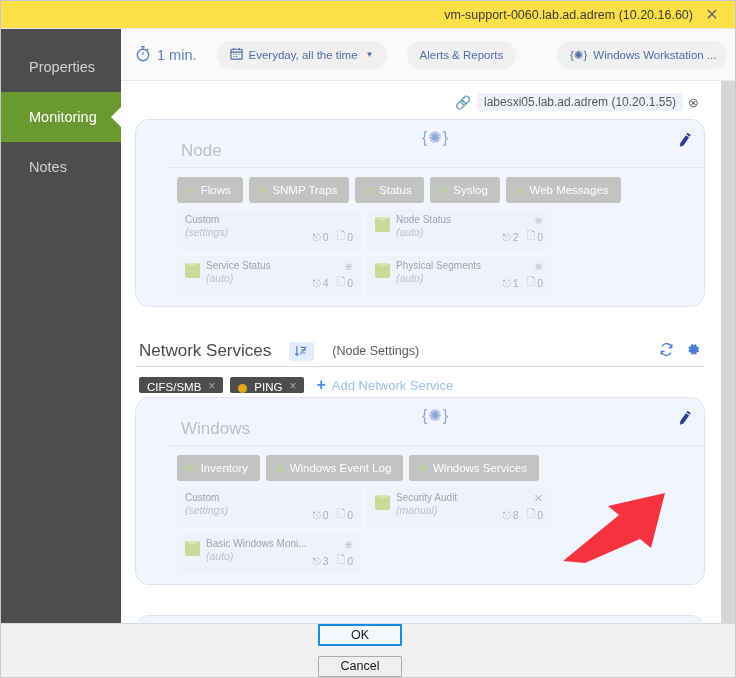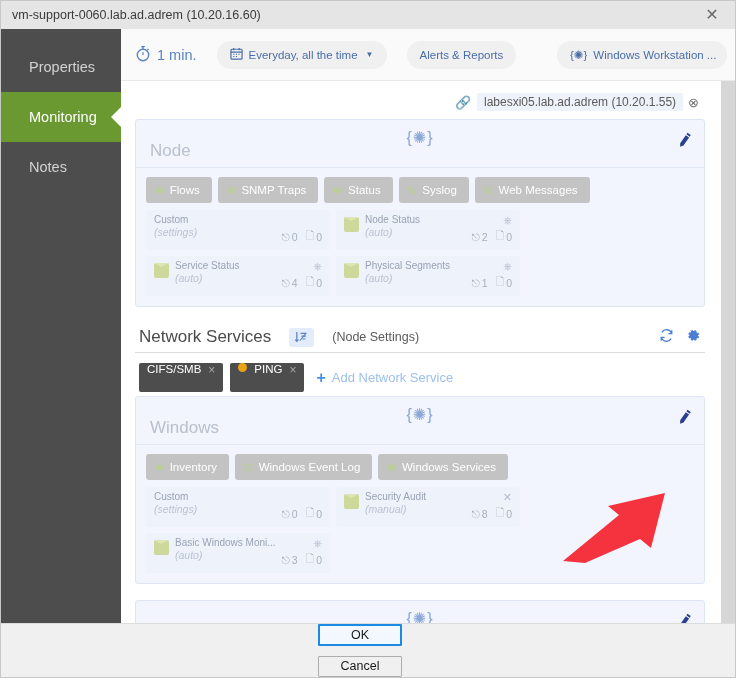--- a/index.html
+++ b/index.html
@@ -13,24 +13,25 @@
     position: relative;
     width: 736px; height: 678px;
     background: #ffffff;
     border: 1px solid #c8c8c8;
     display: flex; flex-direction: column;
   }
 
   
   .titlebar {
     height: 28px; min-height: 28px;
-    background: #e5e5e5;
+    background: #fde047;
     display: flex; align-items: center;
     padding: 0 4px 0 11px;
     border-bottom: 1px solid #e6e6e6;
+    text-align: right;
   }
   .titlebar-text {
     font-size: 12.5px; color: #3b3b3b; flex: 1;
     white-space: nowrap; overflow: hidden;
   }
   .close-btn {
     width: 38px; height: 26px;
     display: flex; align-items: center; justify-content: center;
     color: #6a6a6a; font-size: 16px; line-height: 1;
   }
@@ -102,23 +103,24 @@
     background: #eef2fb; padding: 2px 7px; border-radius: 2px;
     color: #5a5a5a;
   }
   .ic-link { color: #5b84c4; font-size: 13px; }
   .ic-remove { color: #6b6b6b; font-size: 13px; }
 
   
   .panel {
     background: #f2f5fd;
     border: 1px solid #dde5f5;
-    border-radius: 3px;
+    border-radius: 14px;
     position: relative;
-    margin-bottom: 16px;
+    margin-bottom: 30px;
+    padding-left: 31px;
   }
   .panel-head {
     height: 48px; display: flex; align-items: flex-end;
     padding: 0 14px 6px 14px;
     border-bottom: 1px solid #dfe6f4;
     position: relative;
   }
   .panel-title { font-size: 17px; color: #b9c0ce; }
   .panel-braces {
     position: absolute; left: 50%; top: 8px; transform: translateX(-50%);
@@ -186,22 +188,22 @@
   .ns-title { font-size: 17px; color: #4b4b4b; }
   .sortbtn {
     background: #e3ecfb; border-radius: 3px;
     padding: 2px 5px; color: #5b84c4; font-size: 13px;
     display: flex; align-items: center; gap: 1px;
   }
   .ns-settings { font-size: 12.5px; color: #5a5a5a; }
   .ns-actions { margin-left: auto; display: flex; gap: 12px; align-items: center; color: #4a7fd4; font-size: 15px; }
   .ns-chips { display: flex; align-items: center; gap: 7px; padding: 10px 4px 4px 4px; }
   .nschip {
-    background: #4d4d4d; border-radius: 2px; height: 29px;
-    display: flex; align-items: flex-start; gap: 7px;
+    background: #4d4d4d; border-radius: 2px; height: 16px;
+    display: flex; align-items: flex-end; gap: 7px;
     padding: 0 8px; font-size: 11.5px; color: #ffffff;
   }
   .dot { width: 9px; height: 9px; border-radius: 50%; background: #e8a317; }
   .nschip .x { color: #a8a8a8; font-size: 12px; }
   .addsvc { display: flex; align-items: center; gap: 6px; font-size: 13px; color: #9cc0ea; margin-left: 5px; }
   .plus { color: #4a90e2; font-size: 16px; font-weight: bold; line-height: 1; }
 
   
   .arrow { position: absolute; left: 440px; top: 408px; pointer-events: none; }
 

